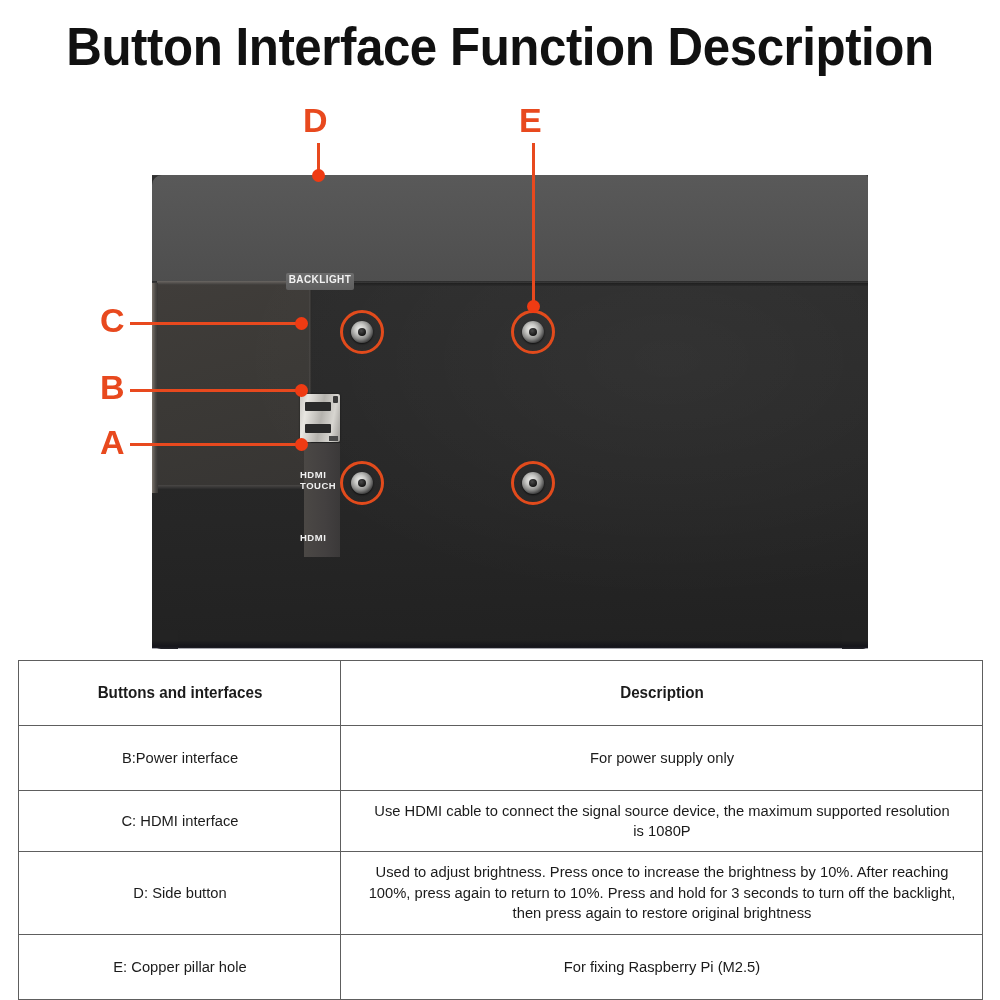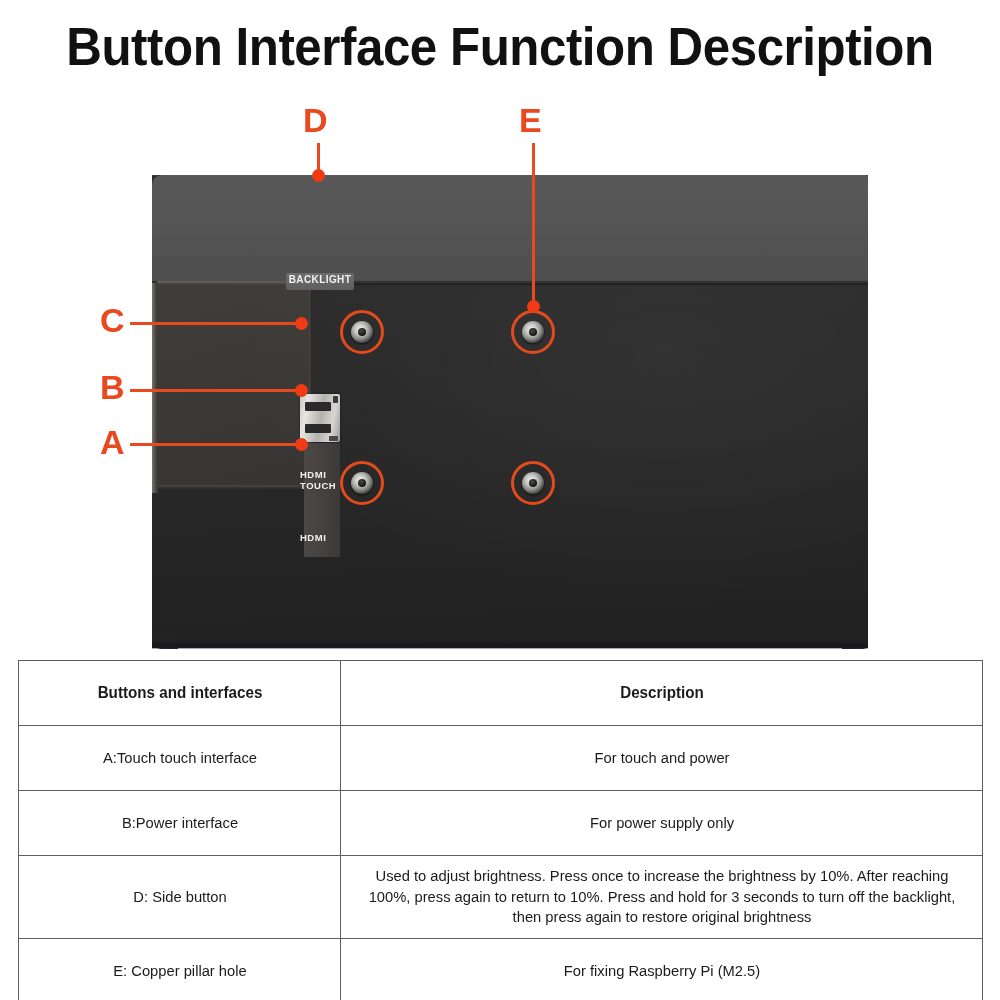--- a/index.html
+++ b/index.html
@@ -401,27 +401,27 @@
     <col class="c1">
     <col class="c2">
   </colgroup>
   <thead>
     <tr>
       <th>Buttons and interfaces</th>
       <th>Description</th>
     </tr>
   </thead>
   <tbody>
-    <tr class="r-a">
-      <td>A:Touch touch interface</td>
-      <td>For touch and power</td>
-    </tr>
     <tr class="r-b">
       <td>B:Power interface</td>
       <td>For power supply only</td>
+    </tr>
+    <tr class="r-c">
+      <td>C: HDMI interface</td>
+      <td>Use HDMI cable to connect the signal source device, the maximum supported resolution is 1080P</td>
     </tr>
     <tr class="r-d">
       <td>D: Side button</td>
       <td>Used to adjust brightness. Press once to increase the brightness by 10%. After reaching 100%, press again to return to 10%. Press and hold for 3 seconds to turn off the backlight, then press again to restore original brightness</td>
     </tr>
     <tr class="r-e">
       <td>E: Copper pillar hole</td>
       <td>For fixing Raspberry Pi (M2.5)</td>
     </tr>
   </tbody>

